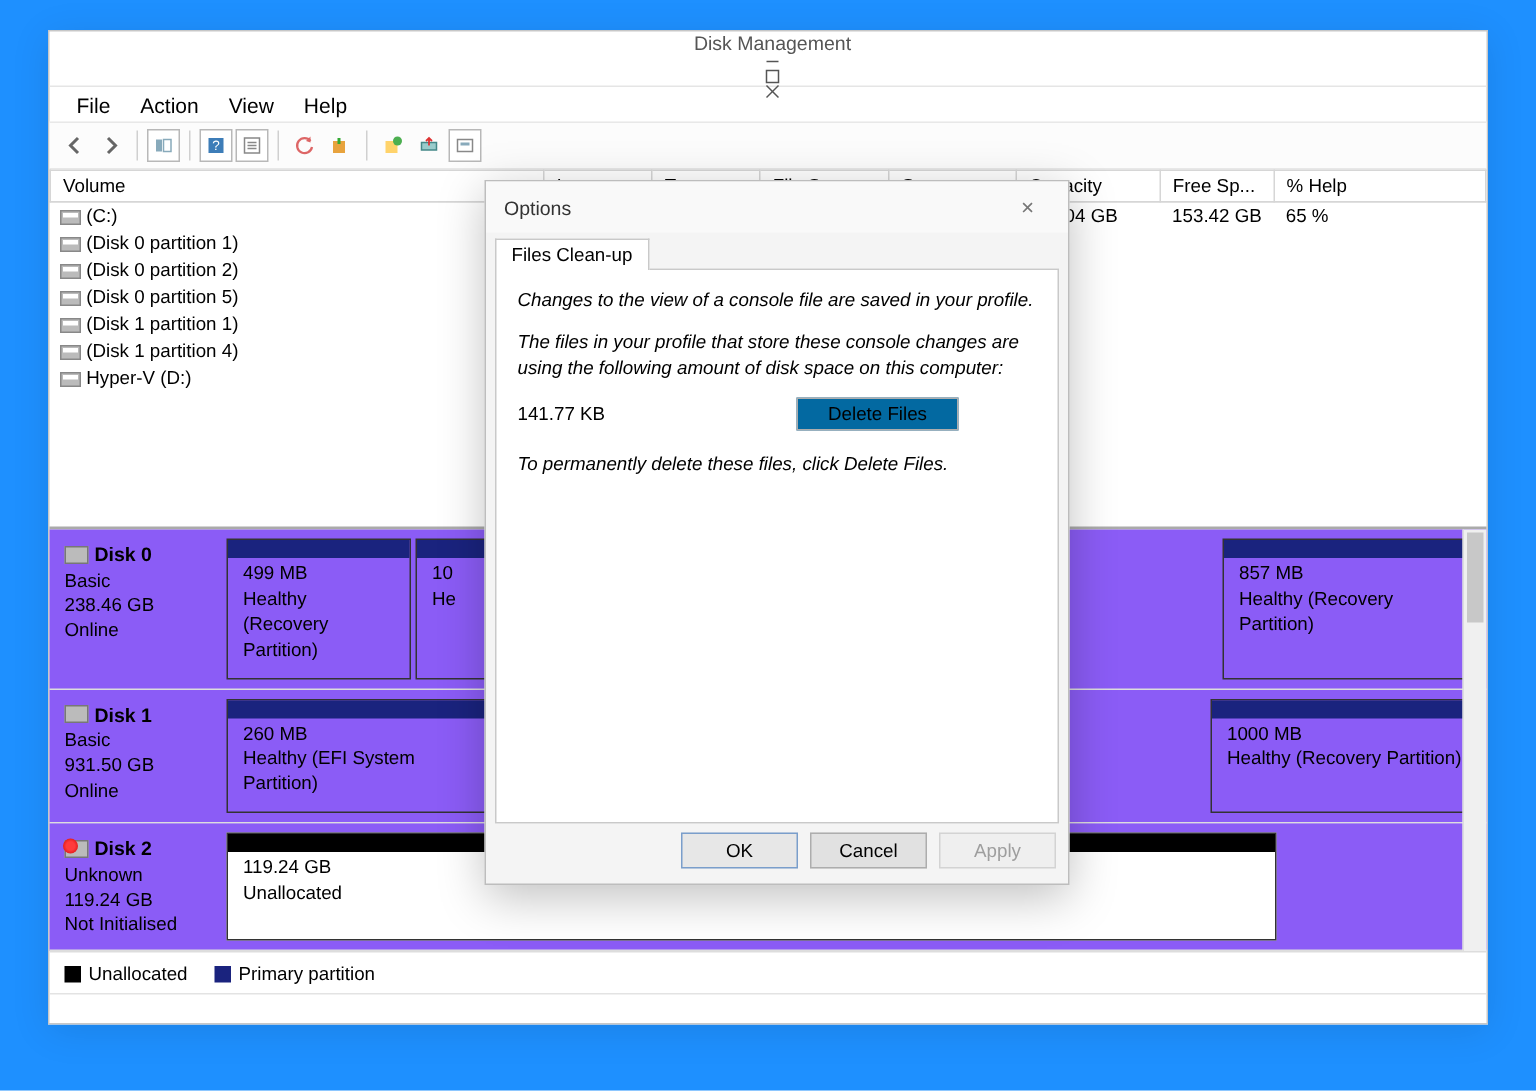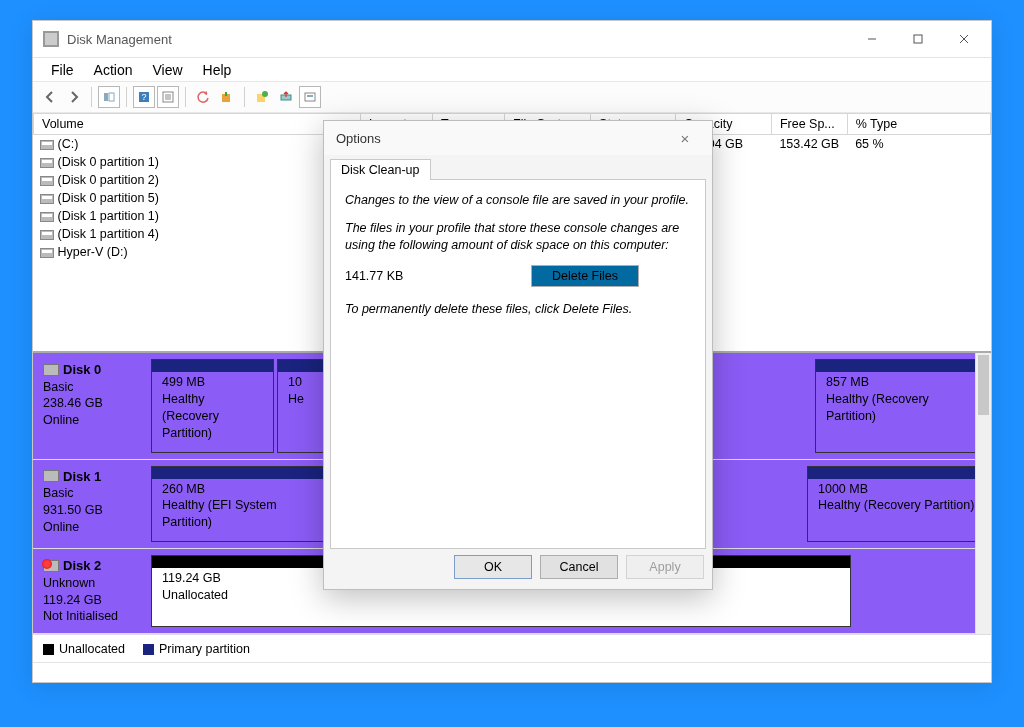--- a/index.html
+++ b/index.html
@@ -1,19 +1,19 @@
 <!DOCTYPE html>
 <html><head>
 <meta charset="utf-8">
 <style>
 * { box-sizing: border-box; margin: 0; padding: 0; font-family: "Segoe UI", Tahoma, sans-serif; }
 html, body { height: 100%; }
 body { background: #1e90ff; display: flex; justify-content: center; align-items: flex-start; padding: 20px 0; }
 .window { width: 960px; background: #fff; border: 1px solid #c7c7c7; box-shadow: 0 4px 24px rgba(0,0,0,.1); }
-.titlebar { height: 36px; display: flex; align-items: center; padding: 0 4px 0 10px; color: #555; font-size: 13px; }
+.titlebar { height: 36px; display: flex; align-items: center; padding: 0 4px 0 10px; color: #555; font-size: 13px; flex-direction: column; }
 .titlebar .icon { width: 16px; height: 16px; margin-right: 8px; display:inline-block; background:#999; position:relative; }
 .titlebar .icon::after{content:'';position:absolute;left:2px;top:2px;right:2px;bottom:2px;background:#ccc;}
 .titlebar .spacer { flex: 1; }
 .win-btn { width: 46px; height: 30px; display:flex; align-items:center; justify-content:center; color:#555; font-size:14px; }
 .win-btn svg { width:10px; height:10px; }
 .menubar { height: 24px; display:flex; align-items:center; padding: 0 8px; font-size: 14px; border-top:1px solid #e5e5e5; }
 .menubar span { padding: 2px 10px; }
 .toolbar { height: 32px; display:flex; align-items:center; padding:0 6px; border-top:1px solid #e8e8e8; border-bottom:1px solid #e8e8e8; gap:2px; background:#fcfcfc;}
 .tool { width:22px; height:22px; display:flex; align-items:center; justify-content:center; border:1px solid transparent; }
 .tool.box { border:1px solid #b8b8b8; background:#fff; }
@@ -171,21 +171,21 @@
     <table class="vol-table">
       <thead>
           <tr>
         <th>Volume</th>
         <th style="width:72px">Layout</th>
         <th style="width:72px">Type</th>
         <th style="width:86px">File System</th>
         <th style="width:72px">Status</th>
         <th style="width:96px">Capacity</th>
         <th style="width:68px">Free Sp...</th>
-        <th>% Type</th>
+        <th>% Help</th>
       </tr>
         </thead>
       <tbody id="vol-body">
           <tr>
             <td><span class="vol-icon"></span>(C:)</td>
             <td>Simple</td>
             <td>Basic</td>
             <td>NTFS</td>
             <td>Healthy (B...</td>
             <td>237.04 GB</td>
@@ -331,21 +331,21 @@
       <span><span class="swatch sw-primary"></span><span>Primary partition</span></span>
     </div>
     <div class="status-bottom"></div>
 
     <div class="options-dialog">
       <div class="dlg-title">
         <span>Options</span>
         <span class="spacer"></span>
         <span class="dlg-close">×</span>
       </div>
-      <div class="tab-hdr"><span class="tab">Disk Clean-up</span></div>
+      <div class="tab-hdr"><span class="tab">Files Clean-up</span></div>
       <div class="tab-body">
         <p>Changes to the view of a console file are saved in your profile.</p>
         <p>The files in your profile that store these console changes are using the following amount of disk space on this computer:</p>
         <div class="kb-row">
           <span style="min-width:150px">141.77 KB</span>
           <button class="del-btn">Delete Files</button>
         </div>
         <p>To permanently delete these files, click Delete Files.</p>
       </div>
       <div class="dlg-buttons">

